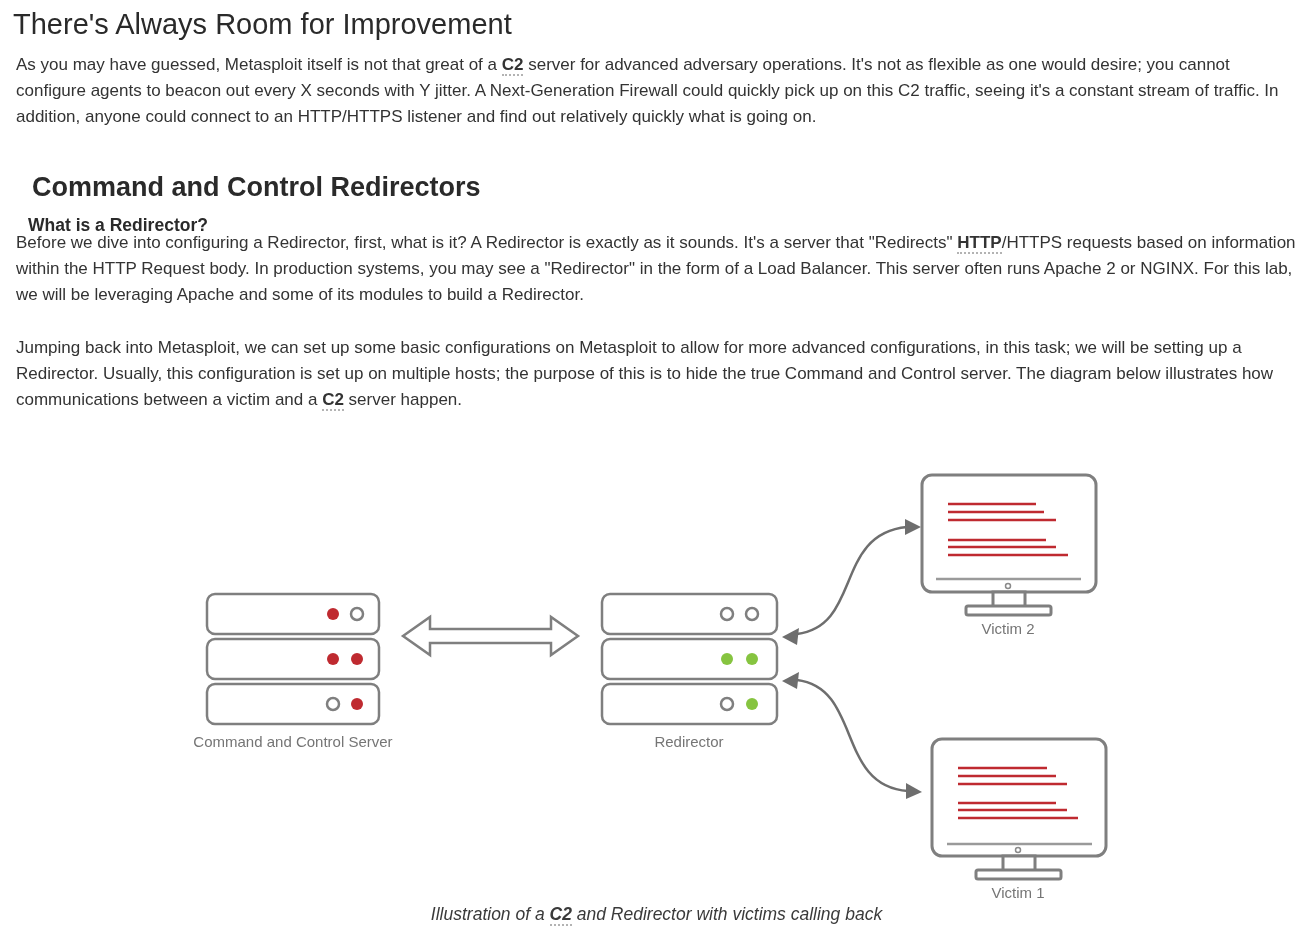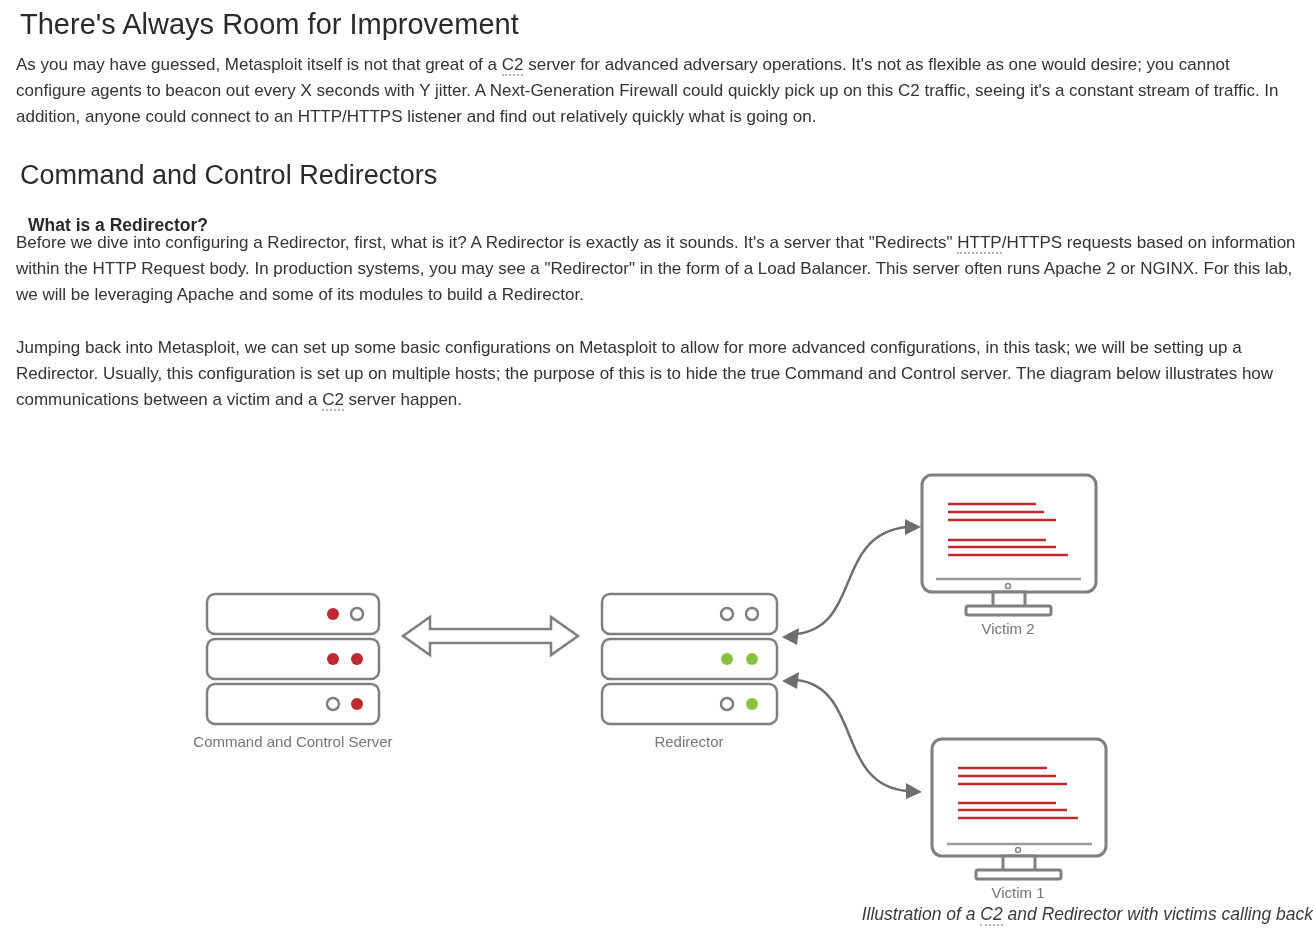--- a/index.html
+++ b/index.html
@@ -3,44 +3,44 @@
 <meta charset="utf-8">
 <style>
   html,body { margin:0; padding:0; background:#fff; }
   .page {
     position:relative; width:1313px; height:945px; overflow:hidden;
     background:#fff; color:#333;
     font-family:"Liberation Sans", sans-serif;
   }
   .abs { position:absolute; }
   h1.h1 { margin:0; font-size:29px; font-weight:500; color:#2a2a2a; }
-  h2.h2 { margin:4px; font-size:27px; font-weight:400; color:#2a2a2a; }
+  h2.h2 { margin:16px; font-size:27px; font-weight:700; color:#2a2a2a; }
   h3.h3 { margin:12px; font-size:17.5px; font-weight:700; color:#2a2a2a; }
   p.body { margin:0; width:1284px; font-size:17px; line-height:26px; color:#333; }
-  .abbr { border-bottom:2px dotted #b3b3b3; padding-bottom:0px; }
-  .caption { width:1313px; text-align:right; font-style:italic; font-size:17.5px; color:#3a3a3a; }
+  .abbr { border-bottom:2px dotted #b3b3b3; padding-bottom:0px;font-weight:bold; }
+  .caption { width:1313px; text-align:center; font-style:italic; font-size:17.5px; color:#3a3a3a; }
   svg.diagram { position:absolute; left:0; top:0; }
   .srv   { fill:#fff; stroke:#7f7f7f; stroke-width:2.5px; }
   .mon   { fill:#fff; stroke:#7f7f7f; stroke-width:3px; }
   .stand { fill:#fff; stroke:#7f7f7f; stroke-width:3px; }
   .dot-open { fill:#fff; stroke:#7f7f7f; stroke-width:2.5px; }
   .bezel { stroke:#9a9a9a; stroke-width:2.5px; }
   .cam   { fill:#fff; stroke:#8a8a8a; stroke-width:1.5px; }
   .redline { stroke-width:2.5px; fill:none; }
   .biarrow { fill:#fff; stroke:#7f7f7f; stroke-width:2.5px; stroke-linejoin:miter; }
   .curve { fill:none; stroke:#6e6e6e; stroke-width:2.5px; }
   .ah    { fill:#6e6e6e; stroke:none; }
   text.dlabel { font-family:"Liberation Sans", sans-serif; font-size:15px; fill:#757575; text-anchor:middle; }
 </style>
 </head>
 <body>
 
 <div class="page">
 
-  <h1 class="abs h1" style="left:20px; top:8px;">There's Always Room for Improvement</h1>
+  <h1 class="abs h1" style="left:13px; top:8px;">There's Always Room for Improvement</h1>
 
   <p class="abs body" style="left:16px; top:52px;"><span>As you may have guessed, Metasploit itself is not that great of a </span><span class="abbr">C2</span><span> server for advanced adversary operations. It's not as flexible as one would desire; you cannot configure agents to beacon out every X seconds with Y jitter. A Next-Generation Firewall could quickly pick up on this C2 traffic, seeing it's a constant stream of traffic. In addition, anyone could connect to an HTTP/HTTPS listener and find out relatively quickly what is going on.</span></p>
 
   <h2 class="abs h2" style="left:16px; top:156px;">Command and Control Redirectors</h2>
 
   <h3 class="abs h3" style="left:16px; top:203px;">What is a Redirector?</h3>
 
   <p class="abs body" style="left:16px; top:230px;"><span>Before we dive into configuring a Redirector, first, what is it? A Redirector is exactly as it sounds. It's a server that "Redirects" </span><span class="abbr">HTTP</span><span>/HTTPS requests based on information within the HTTP Request body. In production systems, you may see a "Redirector" in the form of a Load Balancer. This server often runs Apache 2 or NGINX. For this lab, we will be leveraging Apache and some of its modules to build a Redirector.</span></p>
 
   <p class="abs body" style="left:16px; top:335px;"><span>Jumping back into Metasploit, we can set up some basic configurations on Metasploit to allow for more advanced configurations, in this task; we will be setting up a Redirector. Usually, this configuration is set up on multiple hosts; the purpose of this is to hide the true Command and Control server. The diagram below illustrates how communications between a victim and a </span><span class="abbr">C2</span><span> server happen.</span></p>

